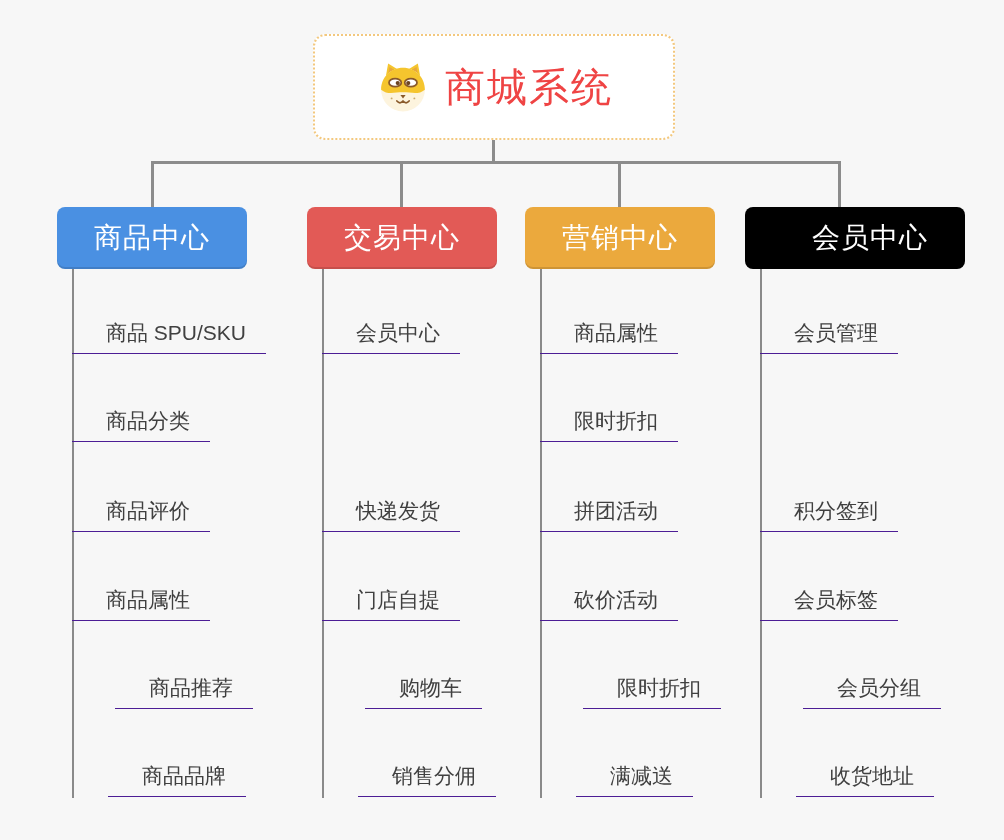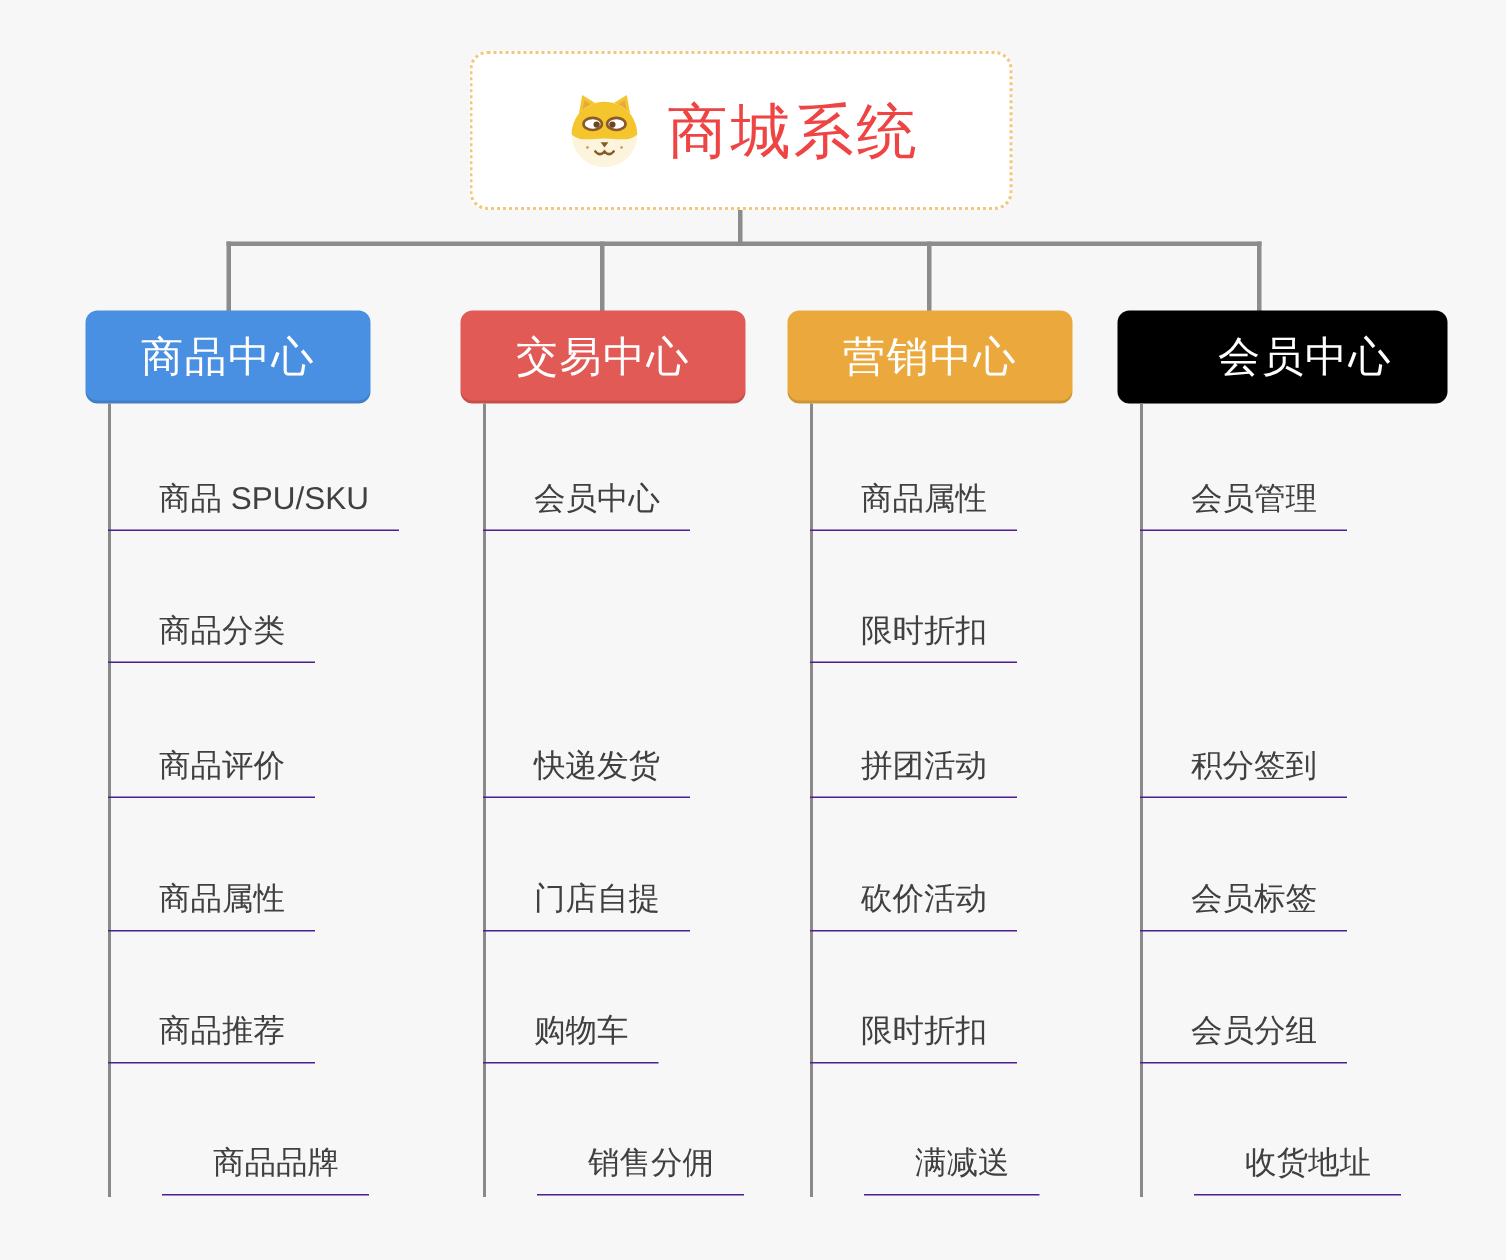--- a/index.html
+++ b/index.html
@@ -86,21 +86,21 @@
     border-bottom:1px solid #4c1d95;
     font-size:21px;
     line-height:32px;
     color:#404040;
     white-space:nowrap;
   }
   .leaf-1{top:110px;}
   .leaf-2{top:198px;}
   .leaf-3{top:288px;}
   .leaf-4{top:377px;}
-  .leaf-5{top:465px;}
+  .leaf-5{top:465px;margin-left:43px;}
   .leaf-6{top:553px;margin-left:36px;}
 </style>
 </head>
 <body>
 
 <div class="canvas">
 
   <div class="root-node">
     <span class="root-icon">
       <svg viewBox="0 0 64 64" width="56" height="56">

